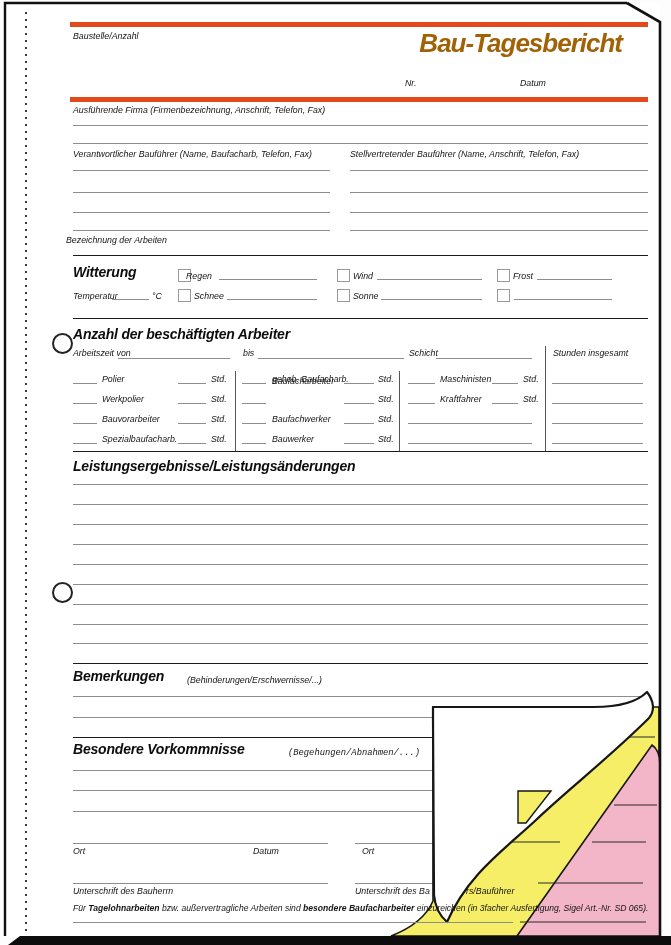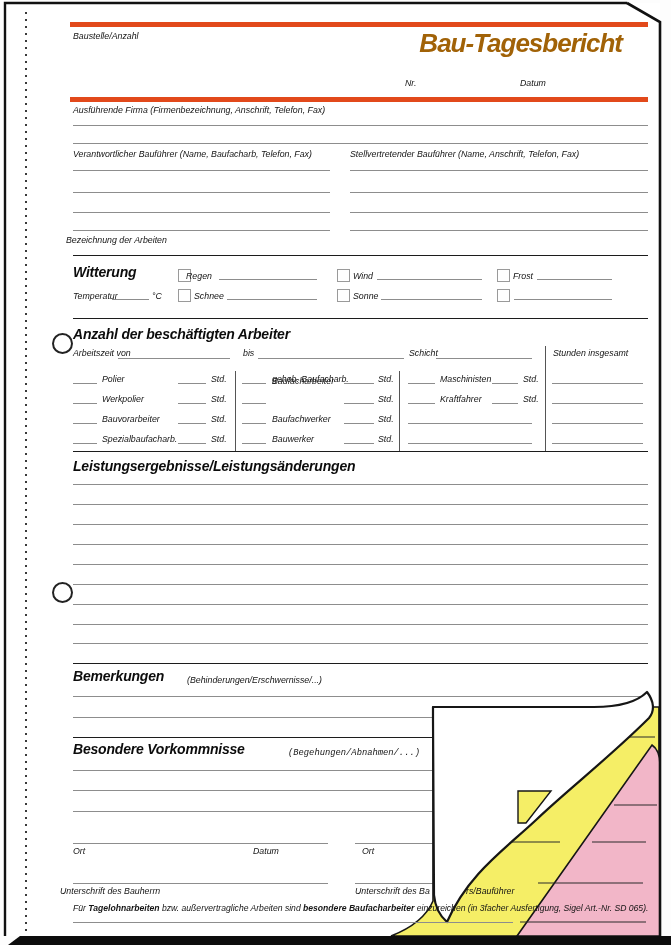--- a/index.html
+++ b/index.html
@@ -179,21 +179,21 @@
 <i class="ln" style="left:73px;top:770px;width:575px;"></i>
 <i class="ln" style="left:73px;top:790px;width:575px;"></i>
 <i class="ln" style="left:73px;top:811px;width:575px;"></i>
 
 <i class="ln" style="left:73px;top:843px;width:255px;"></i>
 <div class="lbl" style="left:73px;top:846px;">Ort</div>
 <div class="lbl" style="left:253px;top:846px;">Datum</div>
 <i class="ln" style="left:355px;top:843px;width:293px;"></i>
 <div class="lbl" style="left:362px;top:846px;">Ort</div>
 <i class="ln" style="left:73px;top:883px;width:255px;"></i>
-<div class="lbl" style="left:60px;top:886px;text-align:center;">Unterschrift des Bauherrn</div>
+<div class="lbl" style="left:73px;top:886px;text-align:center;">Unterschrift des Bauherrn</div>
 <i class="ln" style="left:355px;top:883px;width:293px;"></i>
 <div class="lbl" style="left:355px;top:886px;">Unterschrift des Ba</div>
 
 <svg class="deco" width="671" height="945" viewBox="0 0 671 945">
 
   <path class="yfill" d="M433,707 L659,707 L659,936 L391,936 C414,927 427,915 433,901 Z" stroke="#161616" stroke-width="1.6"></path>
 
   <path class="pfill" d="M652,745 C658,749 660,757 660,765 L660,936 L517,936 Z" stroke="#161616" stroke-width="1.6"></path>
 
   <path d="M612,737 H655 M512,842 H560 M592,842 H646 M614,805 H657 M538,883 H643 M520,922 H646" stroke="#2a2a2a" stroke-width="1.2" fill="none"></path>

